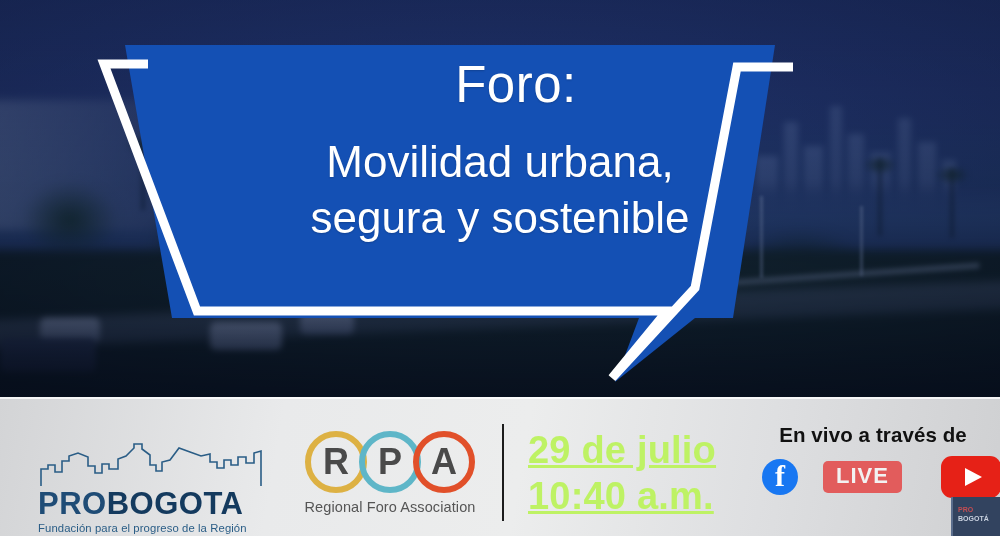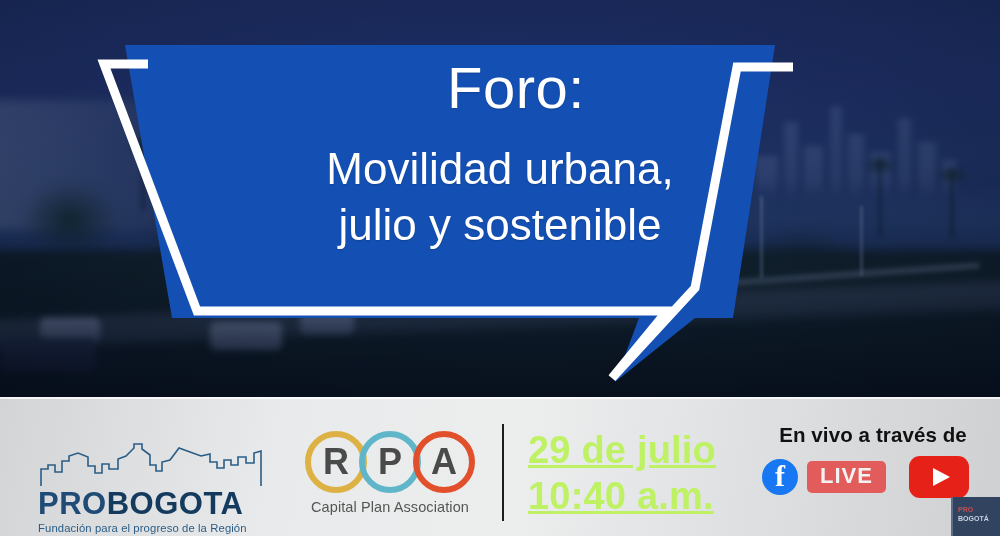--- a/index.html
+++ b/index.html
@@ -130,21 +130,21 @@
 
   
   #banner-text {
     position:absolute;
     left:0; right:0; top:58px;
     text-align:center;
     color:#ffffff;
     text-shadow: 0 1px 2px rgba(0,0,0,.18);
   }
   #title-main {
-    font-size:58px;
+    font-size:51px;
     font-weight:400;
     letter-spacing:.5px;
     line-height:1.05;
     padding-left:32px;
   }
   #title-sub {
     margin-top:22px;
     font-size:44px;
     font-weight:400;
     line-height:1.28;
@@ -211,21 +211,21 @@
     text-decoration:underline;
   }
 
   
   #liveblock { left:762px; top:423px; width:222px; }
   #live-label {
     font-size:20.5px; font-weight:700; color:#111; text-align:center;
     letter-spacing:.1px;
   }
   #live-icons {
-    margin-top:9px; display:flex; align-items:center; gap:9px;
+    margin-top:9px; display:flex; align-items:center; gap:25px;
   }
   #fb-icon {
     width:36px; height:36px; border-radius:50%;
     background:#1877f2; position:relative; flex:none;
   }
   #fb-icon:after{
     content:"f"; position:absolute; left:0; right:0; top:50%;
     transform:translateY(-52%);
     text-align:center; color:#fff; font-weight:700;
     font-size:30px; font-family:"Liberation Serif", serif;
@@ -330,21 +330,21 @@
 
     <polygon points="125,45 775,45 733,318 695,318 615,382 639,318 172,318" fill="#1450b4"></polygon>
 
     <polyline points="148,64 104,64 197,311 667,311 612,378 695,288 737,67 793,67" fill="none" stroke="#ffffff" stroke-width="9" stroke-linejoin="miter" stroke-linecap="butt"></polyline>
   </svg>
 
   <div id="banner-text">
     <div id="title-main">Foro:</div>
     <div id="title-sub">
       <div>Movilidad urbana,</div>
-      <div>julio y sostenible</div>
+      <div>segura y sostenible</div>
     </div>
   </div>
 
   <div id="bottombar"></div>
 
   <div id="probogota" class="bb-slot">
     <svg id="pb-skyline" viewBox="0 0 235 44">
       <polyline fill="none" stroke="#2a5d86" stroke-width="1.6" points="3,43 3,26 10,26 10,22 17,22 17,29 24,29 24,18 31,18 31,13 40,10 50,14 50,23 57,23 57,30 64,30 64,21 71,21 71,26 80,26 80,16 88,13 96,5 96,1 104,1 104,6 112,12 112,22 118,22 118,28 124,28 124,19 132,17 141,5 152,9 163,13 172,11 172,19 179,19 179,25 186,25 186,17 193,17 193,22 200,22 200,14 208,14 208,20 216,20 216,10 223,8 223,43"></polyline>
     </svg>
     <div id="pb-word"><span>PRO</span><span class="b">BOGOTA</span></div>
@@ -356,21 +356,21 @@
       <div class="rpa-ring" style="border-color:#ddb143;">
         <span>R</span>
       </div>
       <div class="rpa-ring" style="border-color:#5eb6c8;">
         <span>P</span>
       </div>
       <div class="rpa-ring" style="border-color:#e1502a;">
         <span>A</span>
       </div>
     </div>
-    <div id="rpa-words">Capital Plan Association</div>
+    <div id="rpa-words">Regional Foro Association</div>
   </div>
 
   <div id="divider" class="bb-slot"></div>
 
   <div id="dateblock" class="bb-slot">
     <div>29 de julio</div>
     <div>10:40 a.m.</div>
   </div>
 
   <div id="liveblock" class="bb-slot">

